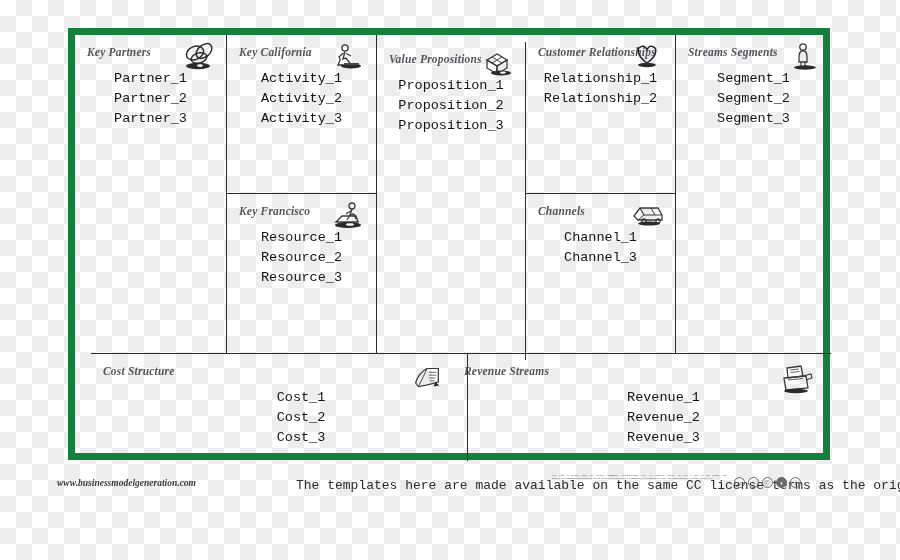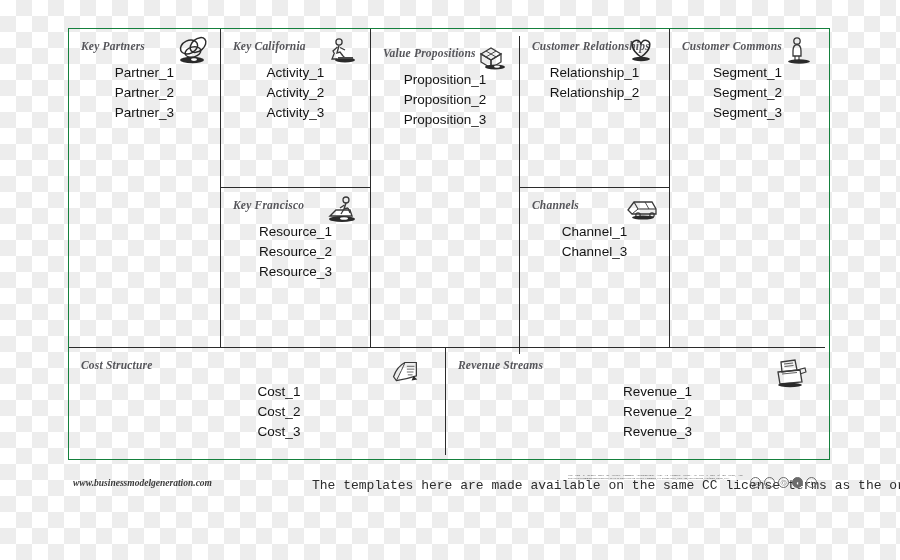--- a/index.html
+++ b/index.html
@@ -28,21 +28,21 @@
     height: 560px;
   }
 
   
   .canvas-frame {
     position: absolute;
     left: 68px;
     top: 28px;
     width: 762px;
     height: 432px;
-    border: 1px solid #15803d;
+    border: 7px solid #15803d;
     box-sizing: border-box;
     padding-left: 8px;
   }
 
   
   .block {
     position: absolute;
     box-sizing: border-box;
     border-right: 1.4px solid #2b2b2b;
     overflow: hidden;
@@ -77,34 +77,34 @@
   .entries {
     position: absolute;
     left: 0;
     right: 0;
     top: 34px;
     text-align: center;
     padding: 0 6px;
     box-sizing: border-box;
   }
   .entry {
-    font-family: Liberation Sans, sans-serif;
+    font-family: Liberation Mono, monospace;
     font-size: 13.5px;
     color: #141414;
     line-height: 20px;
     white-space: nowrap;
   }
 
   
   .bottom .entries { top: 34px; margin-left: 44px; }
 
   
   .footer {
     position: absolute;
-    left: 68px;
+    left: 52px;
     top: 470px;
     width: 762px;
     height: 34px;
   }
   .footer-url {
     position: absolute;
     left: 5px;
     top: 8px;
     font-family: "Liberation Serif", "DejaVu Serif", serif;
     font-style: italic;
@@ -278,37 +278,37 @@
           <ellipse cx="22" cy="23.5" rx="11" ry="2" fill="#1a1a1a"></ellipse>
         </svg>
       </div>
       <div class="entries">
         <div class="entry">Channel_1</div>
         <div class="entry">Channel_3</div>
       </div>
     </div>
 
     <div class="block no-right" style="left:601px; top:0px; width:155px; height:318px;">
-      <div class="block-title">Customer Commons</div>
+      <div class="block-title">Streams Segments</div>
       <div class="block-icon">
         <svg viewBox="0 0 40 32">
           <circle cx="20" cy="6" r="3.2" fill="none" stroke="#2a2a2a" stroke-width="1.3"></circle>
           <path d="M20 9.5 C16.5 10, 16 13, 16 16 L16 21 L24 21 L24 16 C24 13, 23.5 10, 20 9.5 Z" fill="none" stroke="#2a2a2a" stroke-width="1.3"></path>
           <path d="M18 21 L18 25 M22 21 L22 25" fill="none" stroke="#2a2a2a" stroke-width="1.2"></path>
           <ellipse cx="22" cy="26.5" rx="11" ry="2.2" fill="#1a1a1a"></ellipse>
         </svg>
       </div>
       <div class="entries">
         <div class="entry">Segment_1</div>
         <div class="entry">Segment_2</div>
         <div class="entry">Segment_3</div>
       </div>
     </div>
 
-    <div class="block bottom has-top" style="left:0px; top:318px; width:377px; height:108px;">
+    <div class="block bottom has-top" style="left:16px; top:318px; width:377px; height:108px;">
       <div class="block-title">Cost Structure</div>
       <div class="block-icon" style="right:22px; top:8px; width:38px; height:32px;">
         <svg viewBox="0 0 40 32">
           <path d="M9 21 C11 15, 15 9, 21 6 L33 6 L33 20 C27 22, 18 24, 12 25 Z" fill="none" stroke="#2a2a2a" stroke-width="1.3"></path>
           <path d="M21 6 C19 11, 16 17, 12 25" fill="none" stroke="#2a2a2a" stroke-width="1"></path>
           <path d="M23 10 L31 10 M23 13 L31 13 M23 16 L30 16 M24 19 L29 19" fill="none" stroke="#2a2a2a" stroke-width="0.8"></path>
           <path d="M30 20 L34 24 L28 25 Z" fill="#1a1a1a"></path>
         </svg>
       </div>
       <div class="entries">

